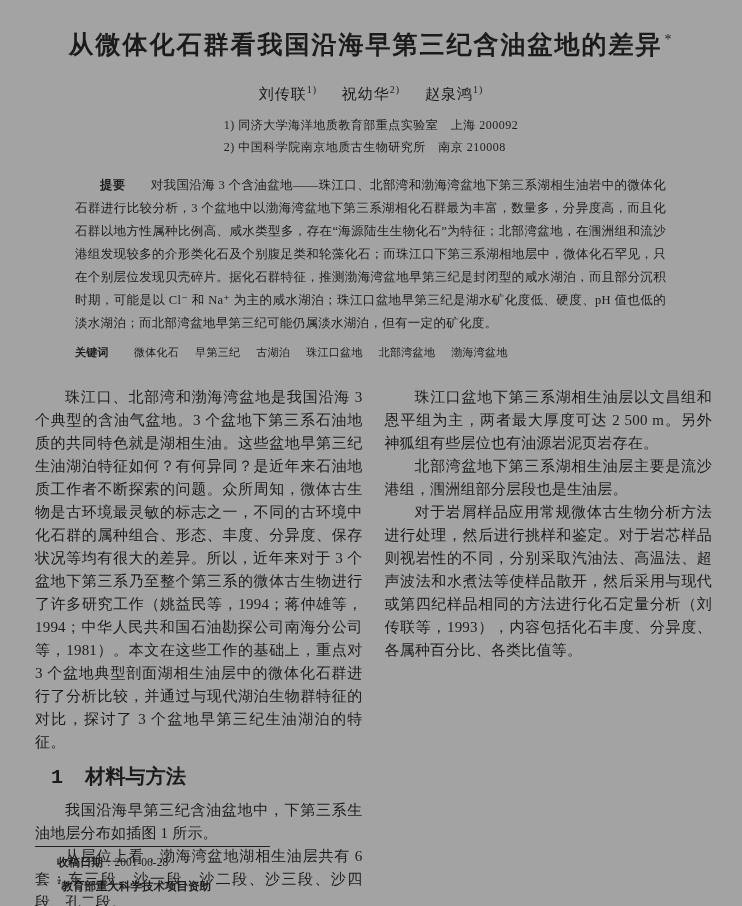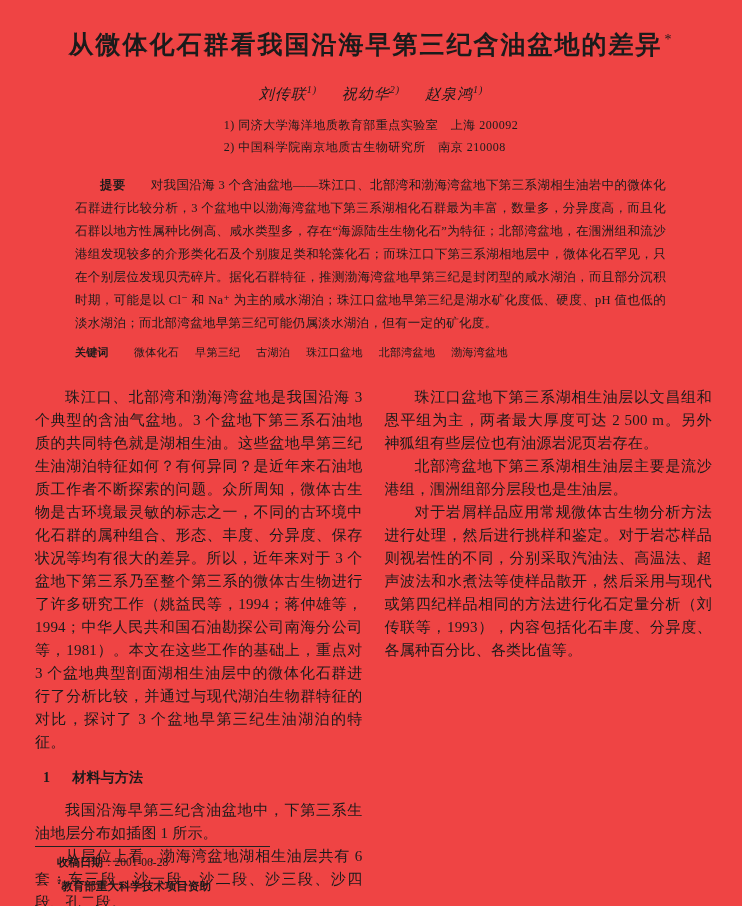--- a/index.html
+++ b/index.html
@@ -4,40 +4,39 @@
 <style>
   html,body{margin:0;padding:0;}
   body{
     background:#e8e8e6;
     font-family:"Liberation Serif","DejaVu Serif",serif;
   }
   .page{
     position:relative;
     width:742px;height:906px;
     margin:0 auto;
-    background:#ef4444;
+    background:#a3a3a3;
     color:#1b1b1b;
     overflow:hidden;
   }
   
   .title{
     margin:30px 20px 0 20px;
     text-align:center;
     font-size:25px;
     font-weight:bold;
     letter-spacing:2px;
     line-height:1.2;
   }
   .title sup{font-size:14px;font-weight:normal;margin-left:2px;}
   .authors{
     margin-top:24px;
     text-align:center;
     font-size:15px;
     letter-spacing:1px;
-    font-style:italic;
   }
   .author{margin:0 10px;}
   .author sup{font-size:10px;}
   .affiliations{
     margin-top:10px;
     text-align:center;
   }
   .affiliations .inner{
     display:inline-block;
     text-align:left;
@@ -74,24 +73,24 @@
   .col{
     width:331px;
     font-size:15px;
     line-height:23px;
     text-align:justify;
     letter-spacing:0.2px;
   }
   .col p{margin:0;text-indent:2em;}
   .col p.noindent{text-indent:0;}
   .section-heading{
-    margin:12px 0 10px 8px;
-    font-size:14px;
+    margin:12px 0 10px 16px;
+    font-size:20px;
     font-weight:bold;
-    font-family:Liberation Serif, serif;
+    font-family:Liberation Mono, monospace;
     text-indent:0;
   }
   .section-heading .num{margin-right:22px;}
   
   .footnote{
     position:absolute;
     left:35px;
     bottom:10px;
     width:331px;
     font-size:11.5px;

